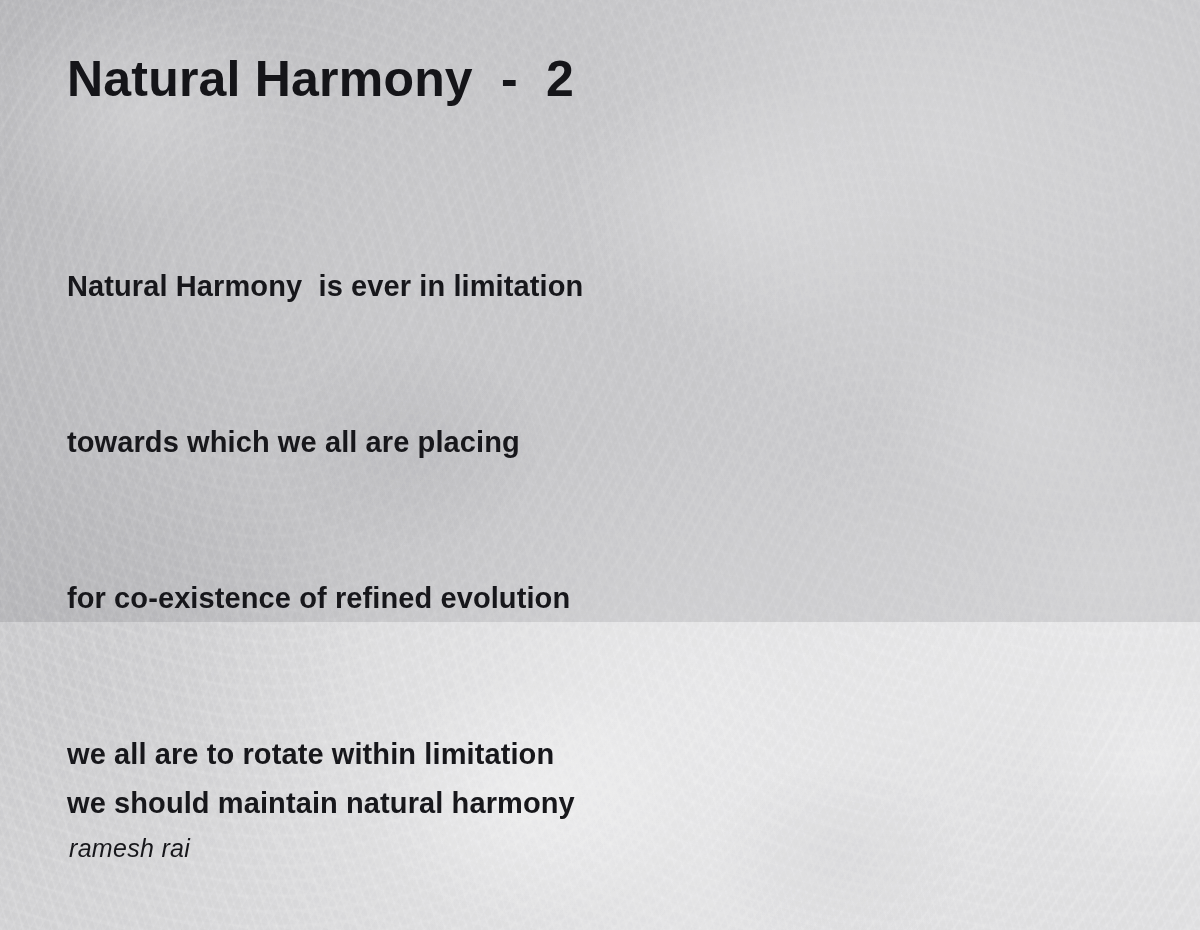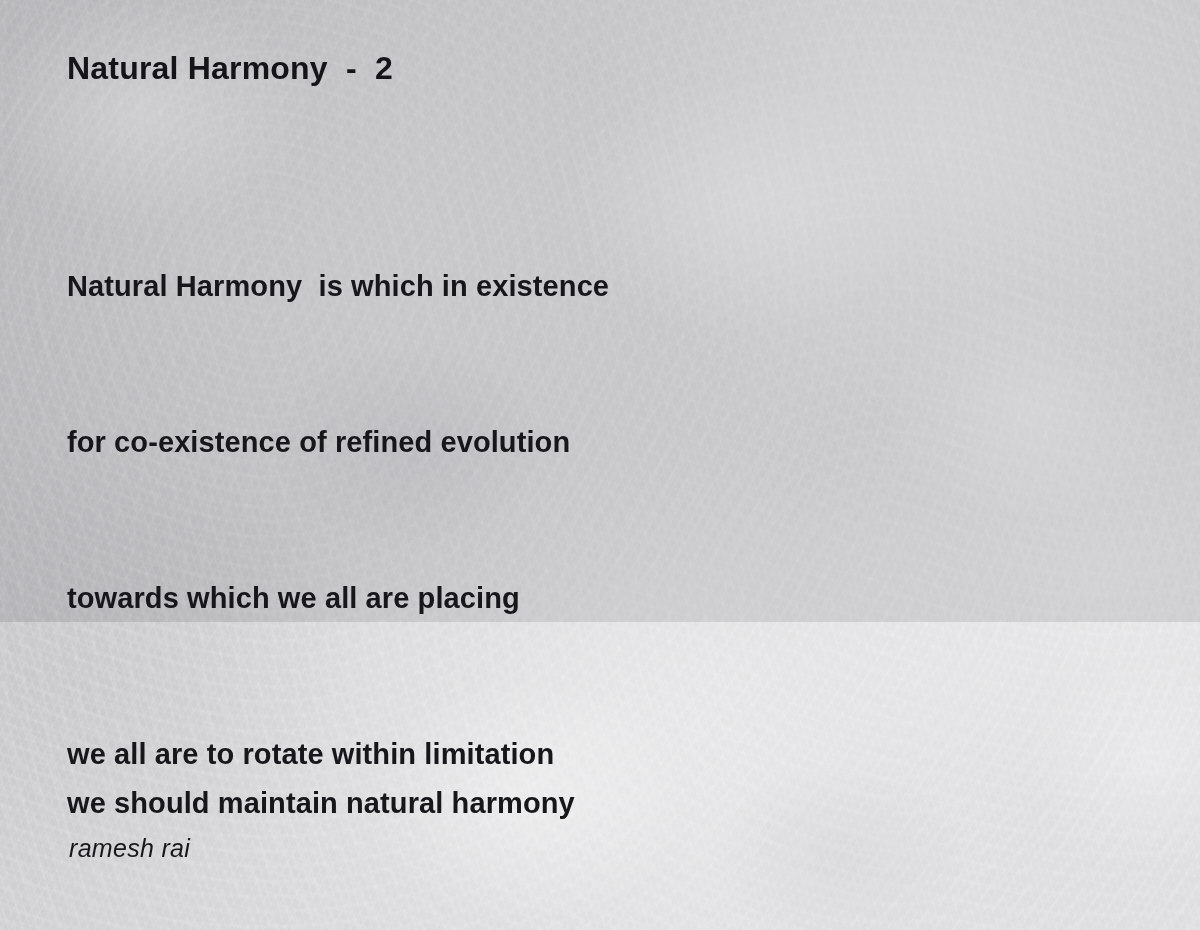--- a/index.html
+++ b/index.html
@@ -141,21 +141,21 @@
     left: 0;
     top: 0;
     width: 1200px;
     height: 930px;
   }
 
   #poem-title {
     position: absolute;
     left: 67px;
     top: 50px;
-    font-size: 32px;
+    font-size: 50px;
     font-weight: bold;
     color: #151519;
     letter-spacing: .2px;
     white-space: pre;
   }
 
   .stanza {
     position: absolute;
     left: 67px;
     font-size: 29px;
@@ -195,23 +195,23 @@
   <div class="tex tex-mottle"></div>
 
   <div class="band band-upper"></div>
   <div class="band band-lower"></div>
 
   <div class="content">
 
     <div id="poem-title">Natural Harmony  -  2</div>
 
     <div class="stanza" id="stanza-1">
-      <span class="poem-line">Natural Harmony  is which in existence</span>
+      <span class="poem-line">Natural Harmony  is ever in limitation</span>
+      <span class="poem-line">towards which we all are placing</span>
       <span class="poem-line">for co-existence of refined evolution</span>
-      <span class="poem-line">towards which we all are placing</span>
       <span class="poem-line">we all are to rotate within limitation</span>
       
       
       
       
     </div>
 
     <div class="stanza" id="stanza-2">
       <span class="poem-line">we should maintain natural harmony</span>
       

